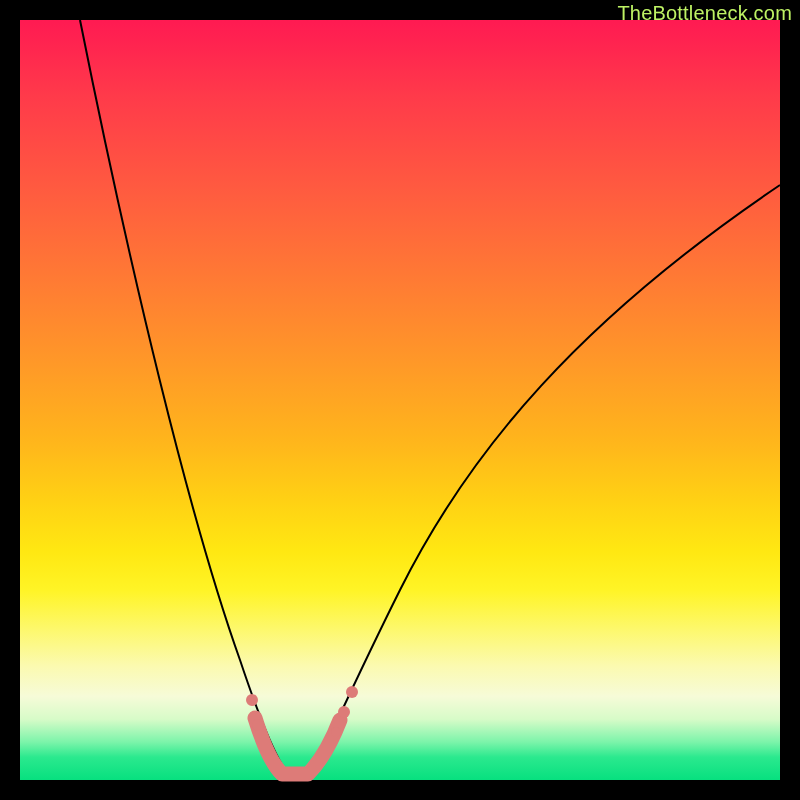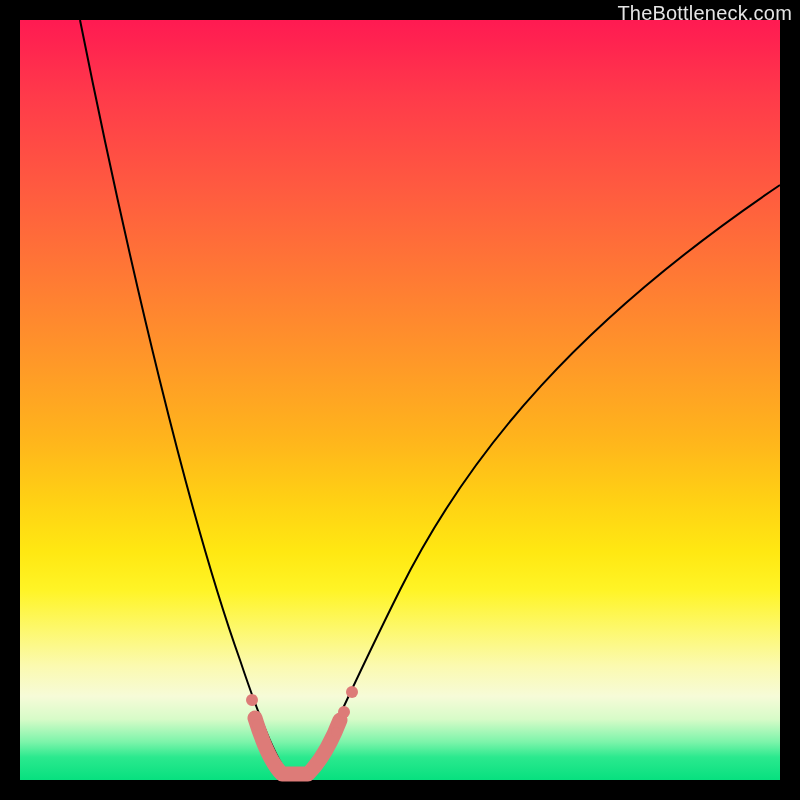--- a/index.html
+++ b/index.html
@@ -33,21 +33,21 @@
       #d7fbc8 92%,
       #7cf4aa 95%,
       #2be98e 97%,
       #07e07f 100%
     );
   }
   .watermark {
     position: absolute;
     top: 2px;
     right: 8px;
-    color: #e5e5e5;
+    color: #bef264;
     font-size: 20px;
     font-weight: 500;
     letter-spacing: 0.2px;
     z-index: 10;
   }
   svg.curves {
     position: absolute;
     left: 20px;
     top: 20px;
     width: 760px;

